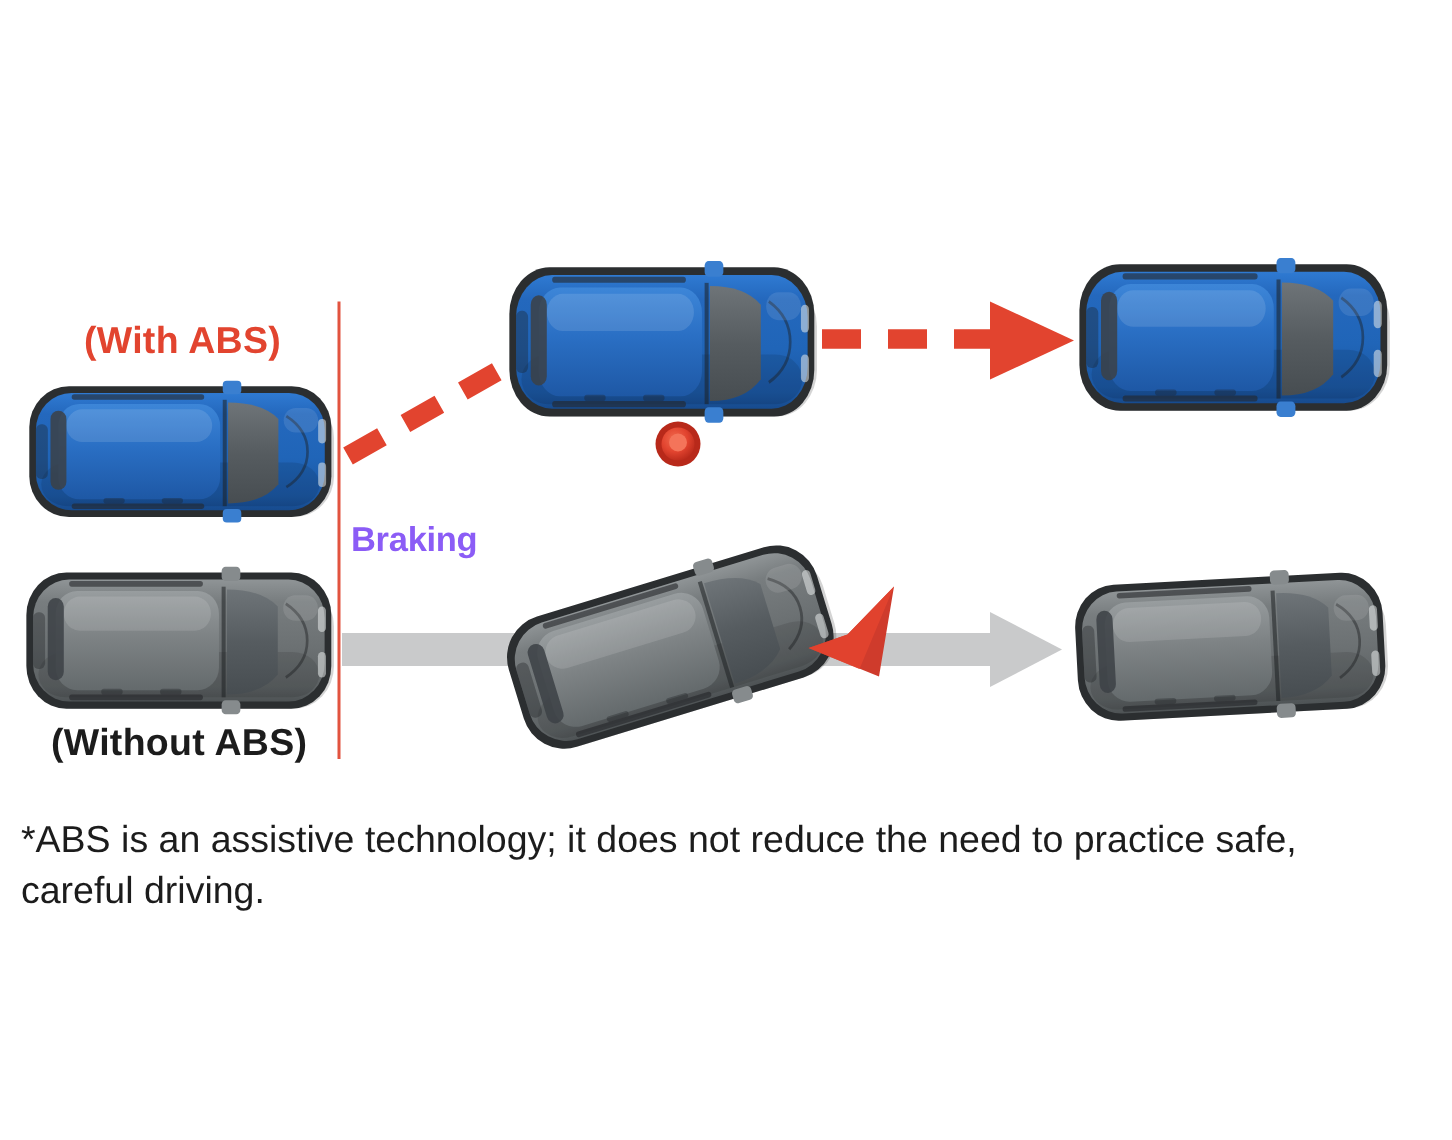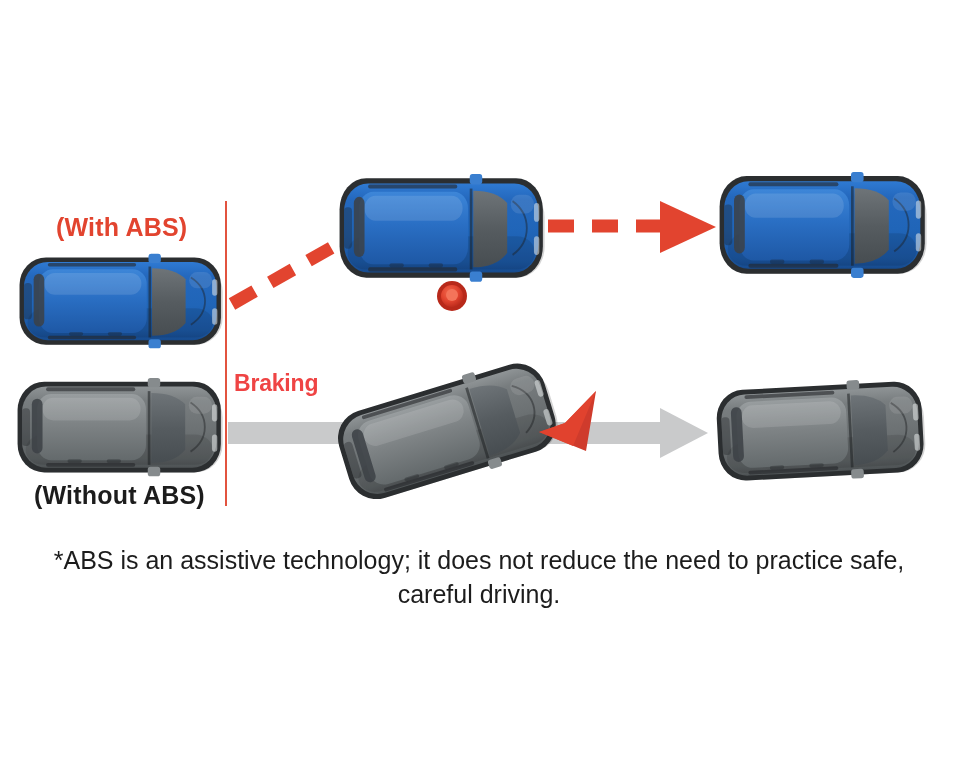--- a/index.html
+++ b/index.html
@@ -16,40 +16,38 @@
   #with-abs-label{
     left:56px;top:209px;font-size:25px;color:#e2442f;
     letter-spacing:.2px;
   }
   #without-abs-label{
     left:34px;top:477px;font-size:25px;color:#1c1c1c;
     letter-spacing:.2px;
     text-align:center;
   }
   #braking-label{
-    left:234px;top:342px;font-size:23px;color:#ef4444;
+    left:234px;top:342px;font-size:23px;color:#8b5cf6;
     letter-spacing:-.2px;
-    margin-top:24px;
   }
 
   
   #divider{
     position:absolute;left:225px;top:197px;width:2px;height:305px;
     background:#e2533f;
   }
 
   
   #art{position:absolute;left:0;top:0;width:968px;height:760px;}
 
   
   #footnote{
     position:absolute;left:14px;top:540px;width:930px;
     font-size:25px;line-height:1.34;color:#1c1c1c;font-weight:normal;
     font-family:"Liberation Sans","DejaVu Sans",sans-serif;
-    text-align:center;
   }
 </style>
 </head>
 <body>
 
 <div id="stage">
 
   <svg id="art" viewBox="0 0 968 760" xmlns="http://www.w3.org/2000/svg">
     <defs>
 

